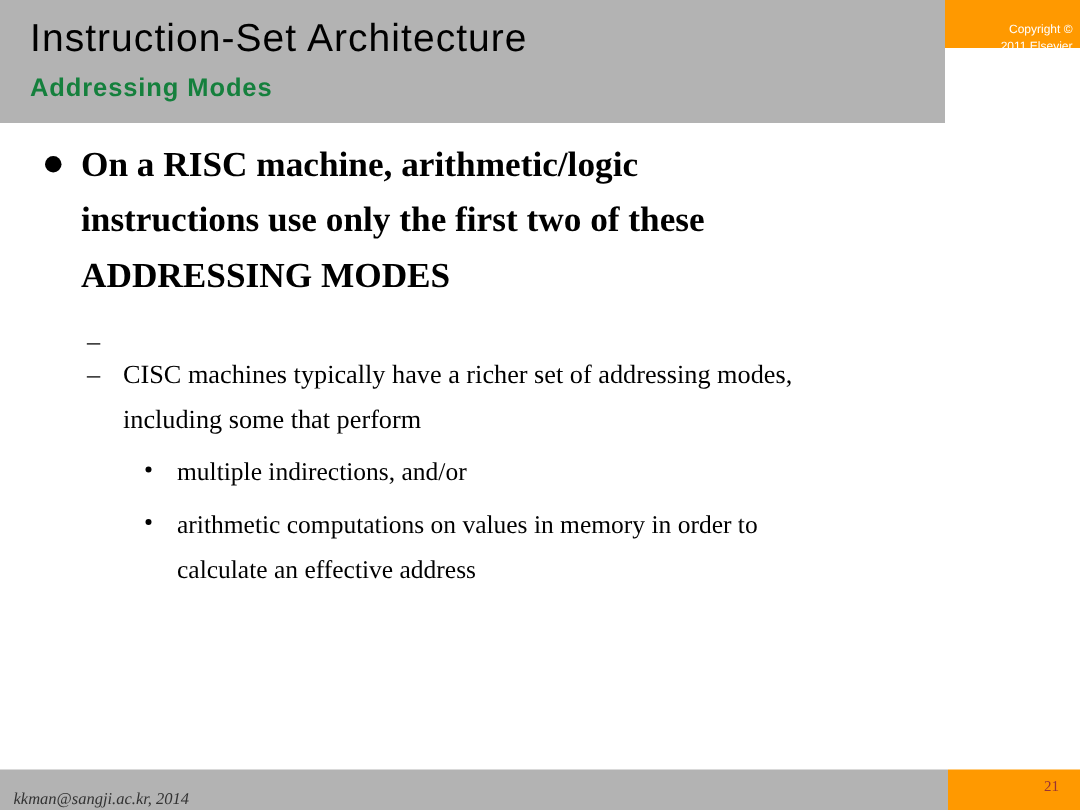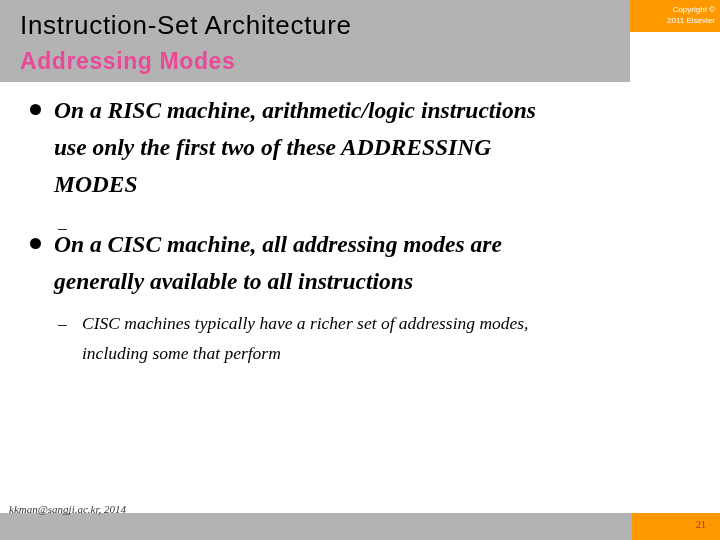--- a/index.html
+++ b/index.html
@@ -35,54 +35,53 @@
     color: #000000;
     white-space: nowrap;
     line-height: 1;
   }
   .slide-subtitle {
     position: absolute;
     left: 20px;
     top: 50px;
     font-family: "Liberation Sans", sans-serif;
     font-weight: bold;
-    font-size: 23px;
+    font-size: 17px;
     letter-spacing: 0.6px;
-    color: #ec4899;
+    color: #15803d;
     white-space: nowrap;
     line-height: 1;
   }
 
   .copyright-banner {
     position: absolute;
     left: 630px;
     top: 0;
     width: 90px;
     height: 32px;
     background: #ff9900;
     text-align: right;
-    padding-top: 4px;
+    padding-top: 14px;
     box-sizing: border-box;
   }
   .copyright-line {
     font-family: "Liberation Sans", sans-serif;
     font-size: 8px;
     color: #ffffff;
     line-height: 11px;
     padding-right: 5px;
     white-space: nowrap;
   }
 
   
   .content {
     position: absolute;
     left: 0;
     top: 92px;
     width: 572px;
-    font-style: italic;
   }
 
   .lvl1 {
     position: relative;
     margin: 0 0 0 0;
     padding: 0 24px 0 54px;
     font-size: 23.5px;
     font-weight: bold;
     line-height: 37px;
     color: #000000;
@@ -142,21 +141,21 @@
     position: absolute;
     left: 0;
     top: 513px;
     width: 632px;
     height: 27px;
     background: #b3b3b3;
   }
   .footer-email {
     position: absolute;
     left: 9px;
-    top: 503px;
+    top: 527px;
     font-family: "Liberation Serif", serif;
     font-style: italic;
     font-size: 11px;
     color: #333333;
     white-space: nowrap;
   }
   .footer-orange {
     position: absolute;
     left: 632px;
     top: 513px;
@@ -195,37 +194,41 @@
   </div>
 
   <div class="sp-after-b1"></div>
 
   <div class="lvl2">
     <span class="bullet-dash">–</span>
   </div>
 
   <div class="sp-after-s1"></div>
 
-  <div class="lvl1">
-    <span class="bullet-disc"></span>
-    <span>On a CISC machine, all addressing modes are generally available to all instructions</span>
-  </div>
 
   <div class="sp-after-b2"></div>
 
   <div class="lvl2">
     <span class="bullet-dash">–</span>
     <span>CISC machines typically have a richer set of addressing modes, including some that perform</span>
   </div>
 
   <div class="sp-after-s2"></div>
 
+  <div class="lvl3">
+    <span class="bullet-dot"></span>
+    <span>multiple indirections, and/or</span>
+  </div>
 
   <div class="sp-after-d1"></div>
 
+  <div class="lvl3">
+    <span class="bullet-dot"></span>
+    <span>arithmetic computations on values in memory in order to calculate an effective address</span>
+  </div>
 
 </div>
 
 <div class="footer-bar"></div>
 
 <div class="footer-email">kkman@sangji.ac.kr, 2014</div>
 
 <div class="footer-orange"></div>
 
 <div class="page-number">21</div>

